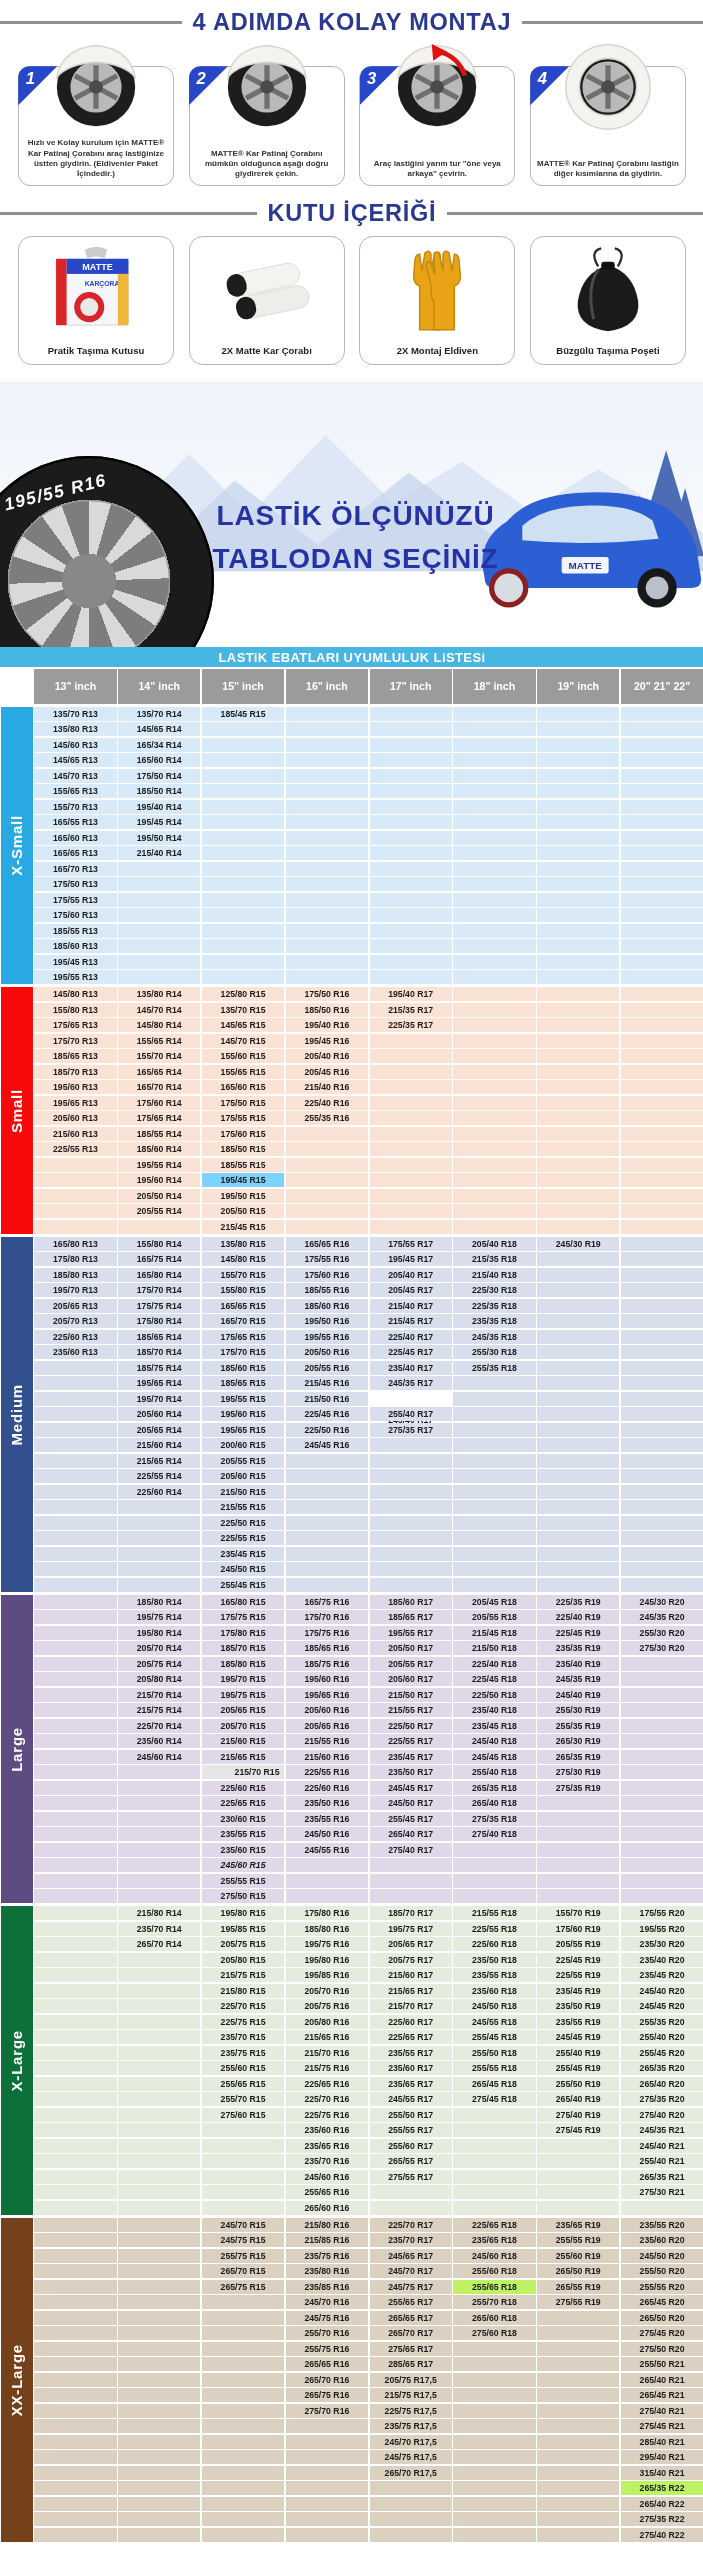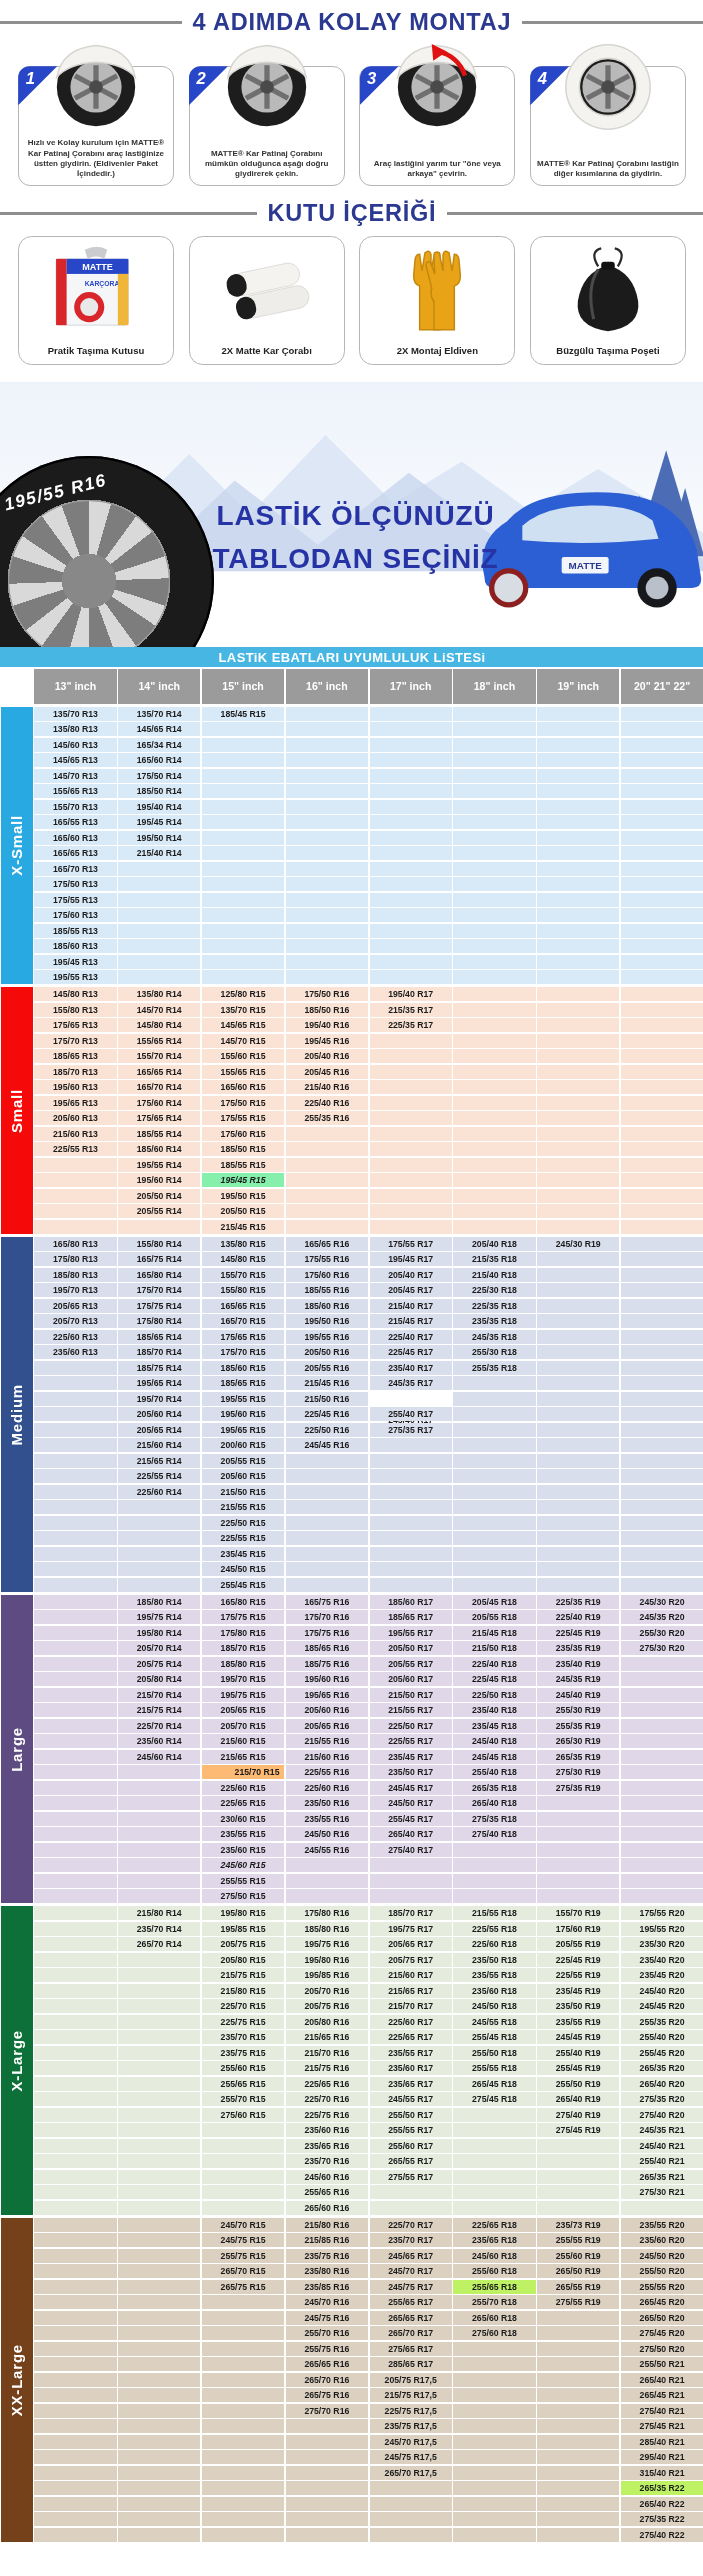--- a/index.html
+++ b/index.html
@@ -495,21 +495,21 @@
           <div class="size-cell" style="background: rgb(250, 226, 212);"></div>
           <div class="size-cell" style="background: rgb(250, 226, 212);">195/55 R14</div>
           <div class="size-cell" style="background: rgb(250, 226, 212);">185/55 R15</div>
           <div class="size-cell" style="background: rgb(250, 226, 212);"></div>
           <div class="size-cell" style="background: rgb(250, 226, 212);"></div>
           <div class="size-cell" style="background: rgb(250, 226, 212);"></div>
           <div class="size-cell" style="background: rgb(250, 226, 212);"></div>
           <div class="size-cell" style="background: rgb(250, 226, 212);"></div>
           <div class="size-cell" style="background: rgb(250, 226, 212);"></div>
           <div class="size-cell" style="background: rgb(250, 226, 212);">195/60 R14</div>
-          <div class="size-cell" style="background: #86efac; font-style: italic;">195/45 R15</div>
+          <div class="size-cell" style="background: #7dd3fc;">195/45 R15</div>
           <div class="size-cell" style="background: rgb(250, 226, 212);"></div>
           <div class="size-cell" style="background: rgb(250, 226, 212);"></div>
           <div class="size-cell" style="background: rgb(250, 226, 212);"></div>
           <div class="size-cell" style="background: rgb(250, 226, 212);"></div>
           <div class="size-cell" style="background: rgb(250, 226, 212);"></div>
           <div class="size-cell" style="background: rgb(250, 226, 212);"></div>
           <div class="size-cell" style="background: rgb(250, 226, 212);">205/50 R14</div>
           <div class="size-cell" style="background: rgb(250, 226, 212);">195/50 R15</div>
           <div class="size-cell" style="background: rgb(250, 226, 212);"></div>
           <div class="size-cell" style="background: rgb(250, 226, 212);"></div>
@@ -809,21 +809,21 @@
           <div class="size-cell" style="background: rgb(224, 216, 233);"></div>
           <div class="size-cell" style="background: rgb(224, 216, 233);">245/60 R14</div>
           <div class="size-cell" style="background: rgb(224, 216, 233);">215/65 R15</div>
           <div class="size-cell" style="background: rgb(224, 216, 233);">215/60 R16</div>
           <div class="size-cell" style="background: rgb(224, 216, 233);">235/45 R17</div>
           <div class="size-cell" style="background: rgb(224, 216, 233);">245/45 R18</div>
           <div class="size-cell" style="background: rgb(224, 216, 233);">265/35 R19</div>
           <div class="size-cell" style="background: rgb(224, 216, 233);"></div>
           <div class="size-cell" style="background: rgb(224, 216, 233);"></div>
           <div class="size-cell" style="background: rgb(224, 216, 233);"></div>
-          <div class="size-cell" style="background: #fdba74; padding-left: 28px;">215/70 R15</div>
+          <div class="size-cell" style="background: #e5e5e5; padding-left: 28px;">215/70 R15</div>
           <div class="size-cell" style="background: rgb(224, 216, 233);">225/55 R16</div>
           <div class="size-cell" style="background: rgb(224, 216, 233);">235/50 R17</div>
           <div class="size-cell" style="background: rgb(224, 216, 233);">255/40 R18</div>
           <div class="size-cell" style="background: rgb(224, 216, 233);">275/30 R19</div>
           <div class="size-cell" style="background: rgb(224, 216, 233);"></div>
           <div class="size-cell" style="background: rgb(224, 216, 233);"></div>
           <div class="size-cell" style="background: rgb(224, 216, 233);"></div>
           <div class="size-cell" style="background: rgb(224, 216, 233);">225/60 R15</div>
           <div class="size-cell" style="background: rgb(224, 216, 233);">225/60 R16</div>
           <div class="size-cell" style="background: rgb(224, 216, 233);">245/45 R17</div>
@@ -1055,21 +1055,21 @@
         <div class="section-grid">
           <div class="section-label" style="background: rgb(116, 65, 27); grid-area: 1 / 1 / span 21;">
             <span>XX-Large</span>
           </div>
           <div class="size-cell" style="background: rgb(220, 209, 193);"></div>
           <div class="size-cell" style="background: rgb(220, 209, 193);"></div>
           <div class="size-cell" style="background: rgb(220, 209, 193);">245/70 R15</div>
           <div class="size-cell" style="background: rgb(220, 209, 193);">215/80 R16</div>
           <div class="size-cell" style="background: rgb(220, 209, 193);">225/70 R17</div>
           <div class="size-cell" style="background: rgb(220, 209, 193);">225/65 R18</div>
-          <div class="size-cell" style="background: rgb(220, 209, 193);">235/73 R19</div>
+          <div class="size-cell" style="background: rgb(220, 209, 193);">235/65 R19</div>
           <div class="size-cell" style="background: rgb(220, 209, 193);">235/55 R20</div>
           <div class="size-cell" style="background: rgb(220, 209, 193);"></div>
           <div class="size-cell" style="background: rgb(220, 209, 193);"></div>
           <div class="size-cell" style="background: rgb(220, 209, 193);">245/75 R15</div>
           <div class="size-cell" style="background: rgb(220, 209, 193);">215/85 R16</div>
           <div class="size-cell" style="background: rgb(220, 209, 193);">235/70 R17</div>
           <div class="size-cell" style="background: rgb(220, 209, 193);">235/65 R18</div>
           <div class="size-cell" style="background: rgb(220, 209, 193);">255/55 R19</div>
           <div class="size-cell" style="background: rgb(220, 209, 193);">235/60 R20</div>
           <div class="size-cell" style="background: rgb(220, 209, 193);"></div>

